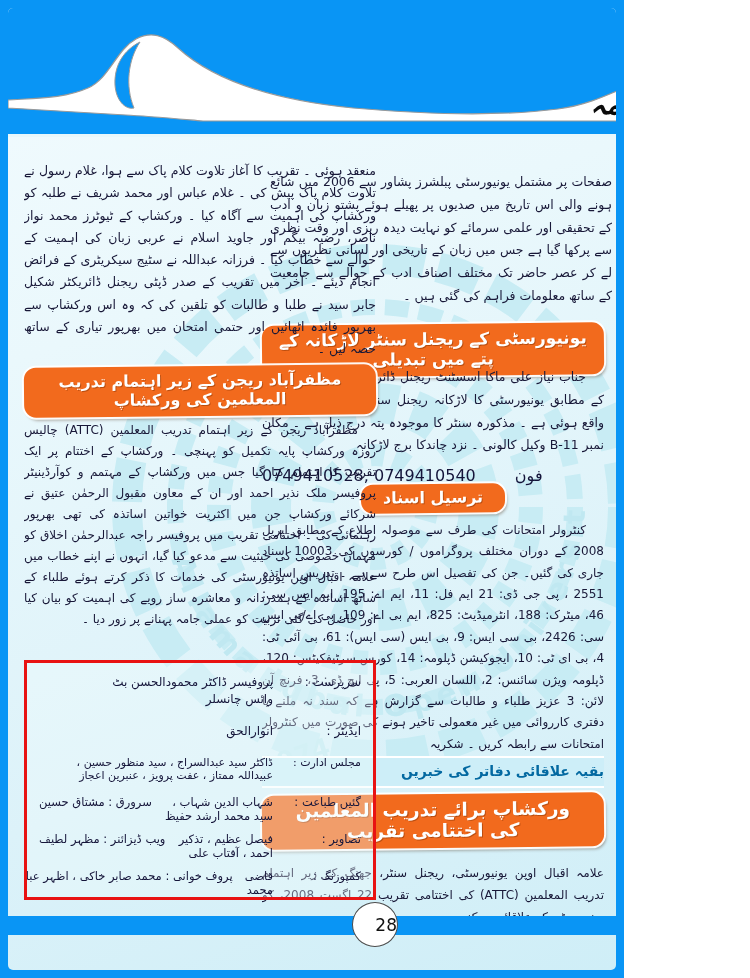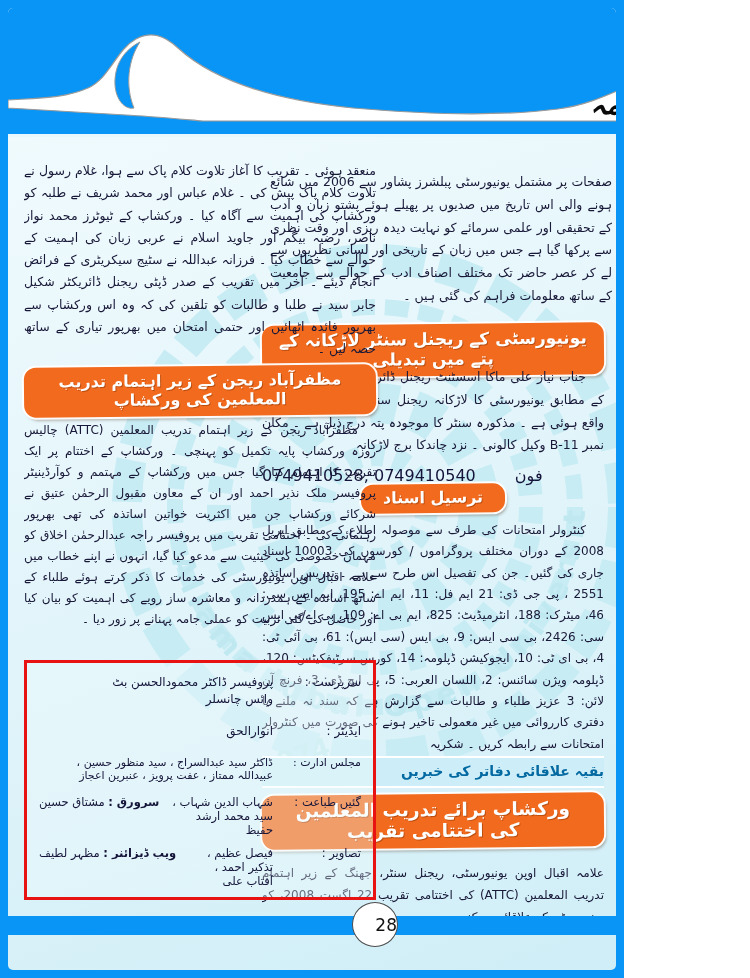--- a/index.html
+++ b/index.html
@@ -26,21 +26,21 @@
   .phone-line { margin-top:8px; text-align:left; font-size:16px; color:#14143a; }
   .phone-line .lbl { margin-left:34px; }
   .banner { background:#cdeef8; border-top:2px solid #ffffff; border-bottom:2px solid #ffffff;
             text-align:right; font-size:14px; font-weight:bold; color:#0369a1; padding:5px 0 7px; }
   .credits { border:3px solid #e81212; background:rgba(240,251,253,.35);
              padding:12px 12px 10px; font-size:12px; color:#15153a; height:240px; overflow:hidden; }
   .crow { display:flex; direction:rtl; margin-bottom:9px; }
   .crow .clabel { flex:0 0 88px; font-weight:normal; }
   .crow .cval { flex:1 1 auto; }
   .crow .pair2 { flex:0 0 auto; margin-right:12px; }
-  .crow .pair2 .clabel2 { font-weight:bold; }
+  .crow .pair2 .clabel2 { font-weight:normal; }
   .crow.sp-lg { margin-bottom:18px; }
   .footer-bar { position:absolute; left:0; right:0; top:916px; height:19px; background:#0995f5; z-index:4; }
   .page-circle { position:absolute; top:902px; left:352px; width:46px; height:45px; border-radius:50%;
                  background:#ffffff; border:1.5px solid #4a4a4a; z-index:5;
                  display:flex; align-items:center; justify-content:flex-end;
                  font-size:17px; color:#111; font-family:"DejaVu Sans", sans-serif; }
 </style>
 </head>
 <body>
 

